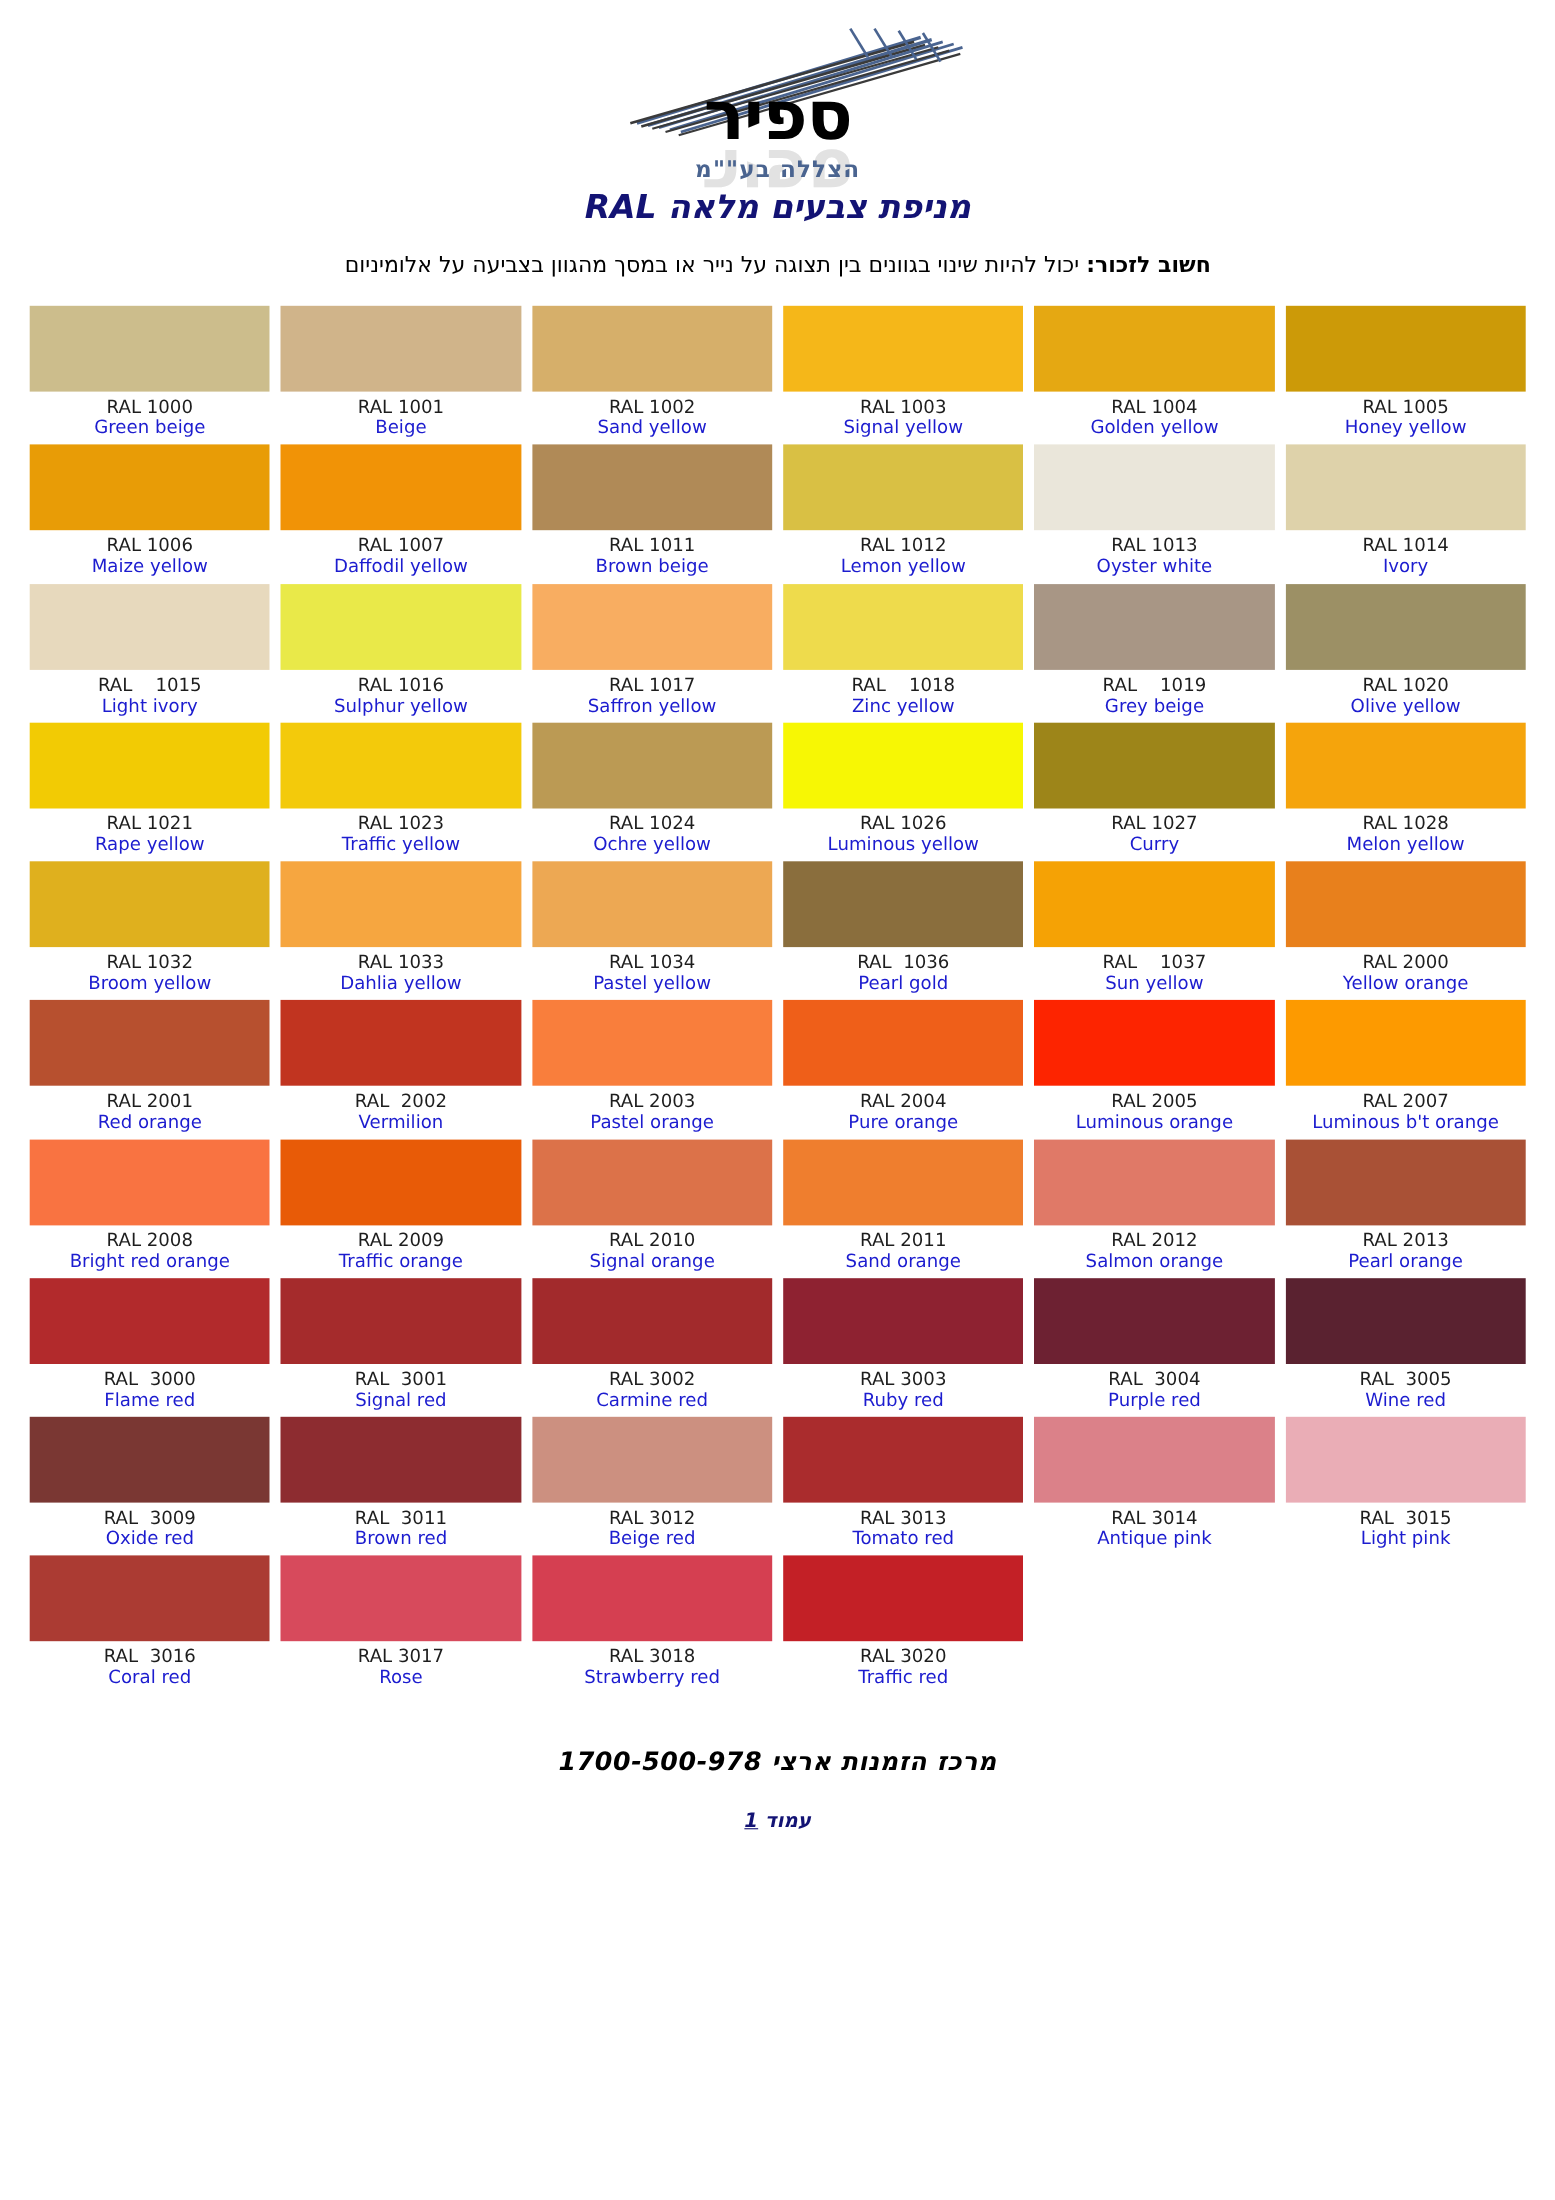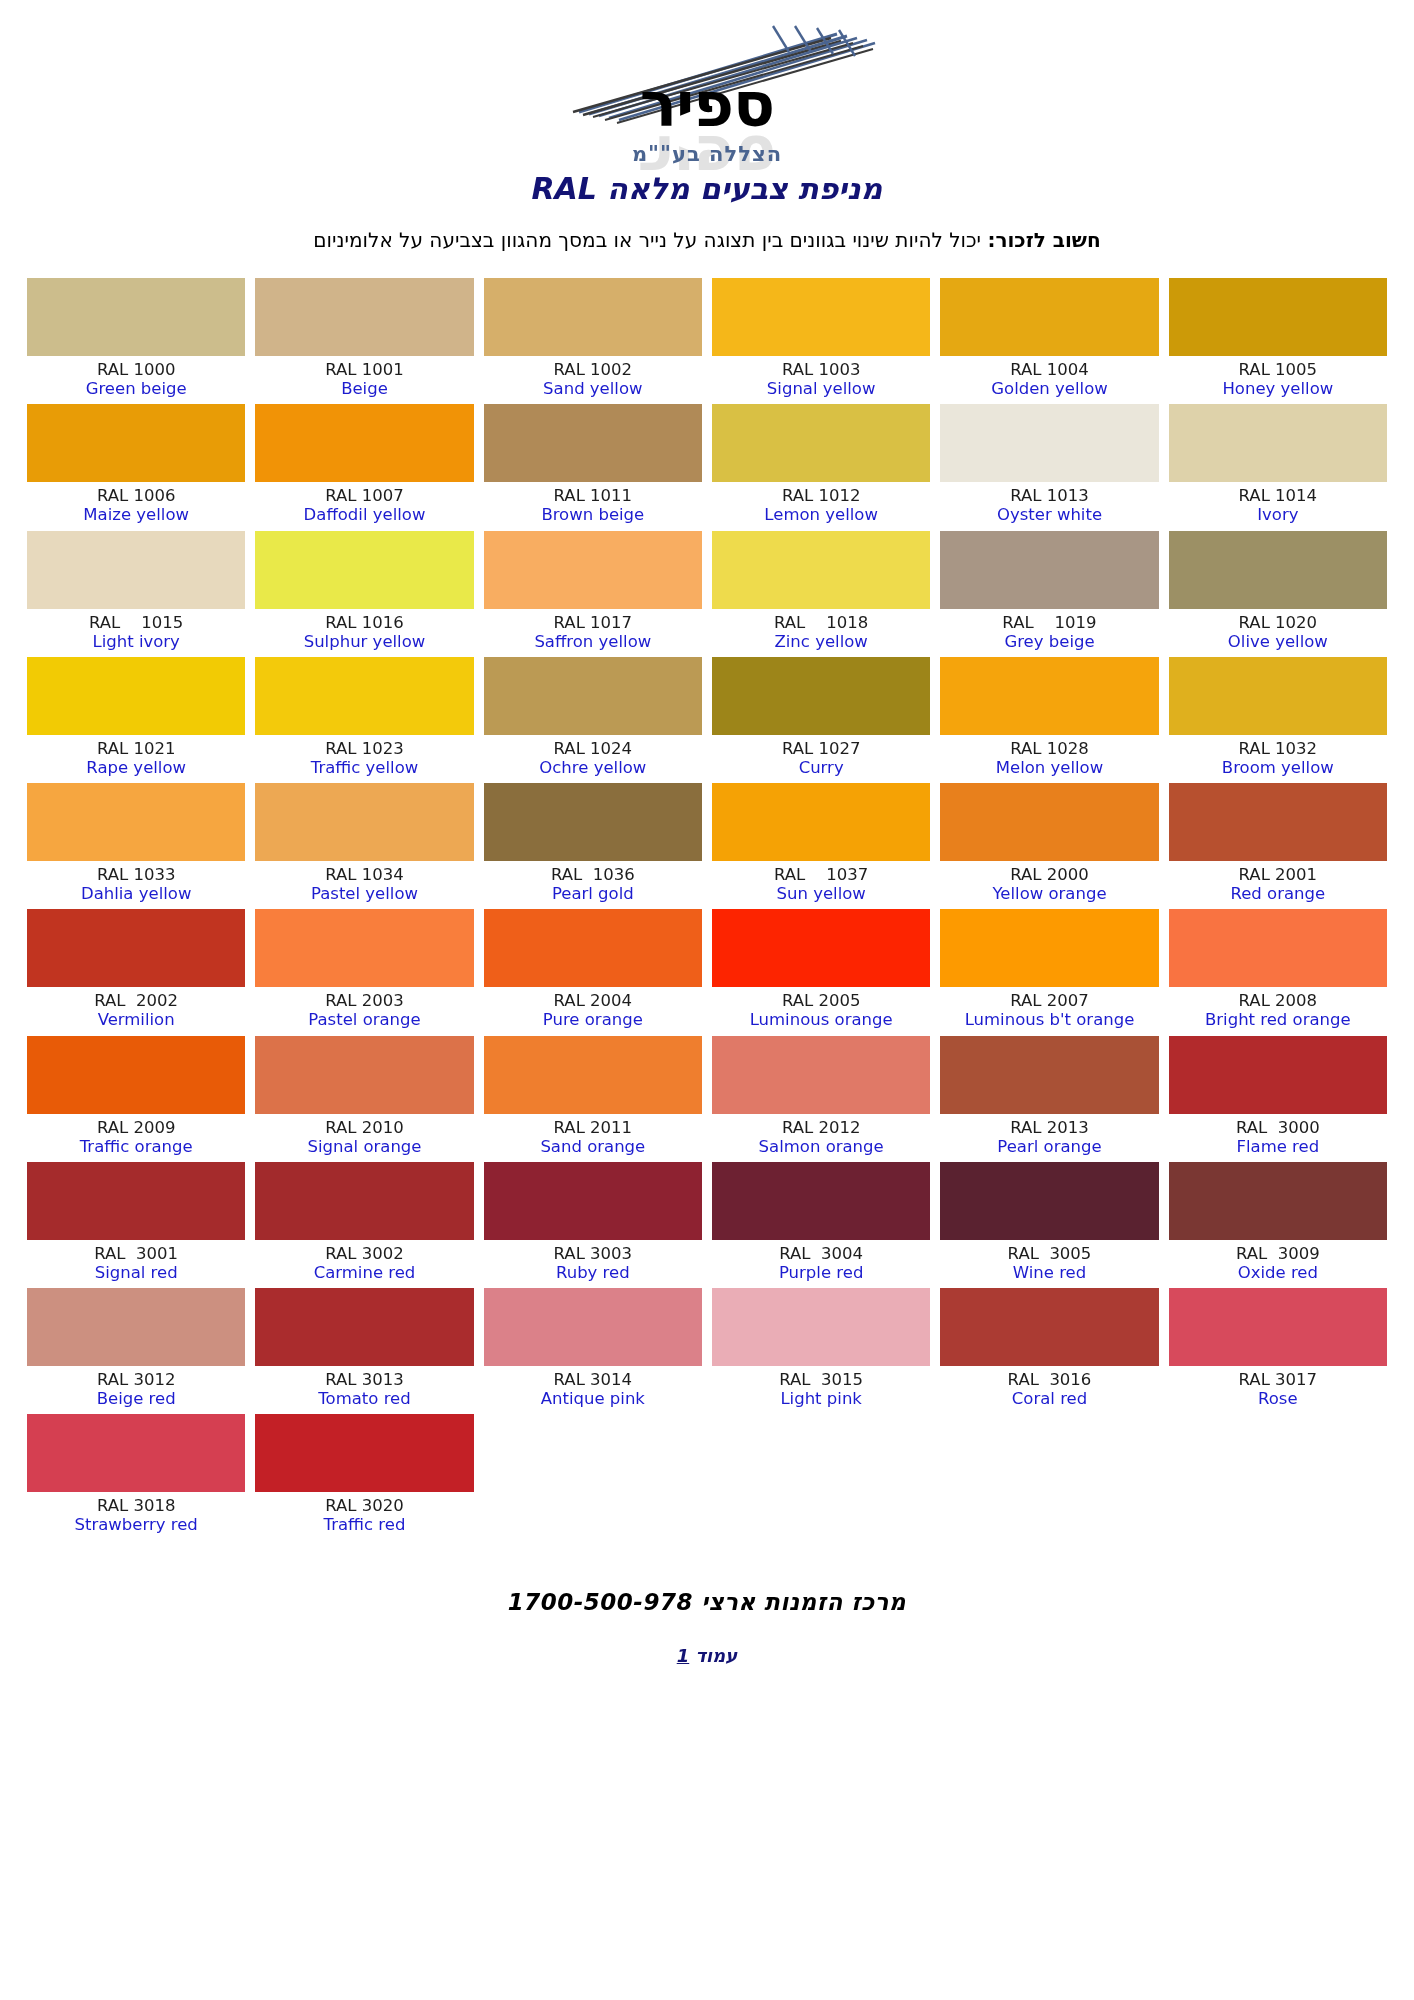--- a/index.html
+++ b/index.html
@@ -339,20 +339,27 @@
         </div>
       </div>
       <div class="cell">
         <div class="swatch" style="background: rgb(187, 154, 84);"></div>
         <div class="cap">
           <span class="code">RAL 1024</span>
           <span class="nm">Ochre yellow</span>
         </div>
       </div>
       <div class="cell">
+        <div class="swatch" style="background: rgb(247, 247, 4);"></div>
+        <div class="cap">
+          <span class="code">RAL 1026</span>
+          <span class="nm">Luminous yellow</span>
+        </div>
+      </div>
+      <div class="cell">
         <div class="swatch" style="background: rgb(157, 133, 25);"></div>
         <div class="cap">
           <span class="code">RAL 1027</span>
           <span class="nm">Curry</span>
         </div>
       </div>
       <div class="cell">
         <div class="swatch" style="background: rgb(245, 164, 12);"></div>
         <div class="cap">
           <span class="code">RAL 1028</span>
@@ -525,20 +532,27 @@
         <div class="cap">
           <span class="code">RAL  3005</span>
           <span class="nm">Wine red</span>
         </div>
       </div>
       <div class="cell">
         <div class="swatch" style="background: rgb(122, 55, 51);"></div>
         <div class="cap">
           <span class="code">RAL  3009</span>
           <span class="nm">Oxide red</span>
+        </div>
+      </div>
+      <div class="cell">
+        <div class="swatch" style="background: rgb(141, 44, 48);"></div>
+        <div class="cap">
+          <span class="code">RAL  3011</span>
+          <span class="nm">Brown red</span>
         </div>
       </div>
       <div class="cell">
         <div class="swatch" style="background: rgb(204, 144, 128);"></div>
         <div class="cap">
           <span class="code">RAL 3012</span>
           <span class="nm">Beige red</span>
         </div>
       </div>
       <div class="cell">

